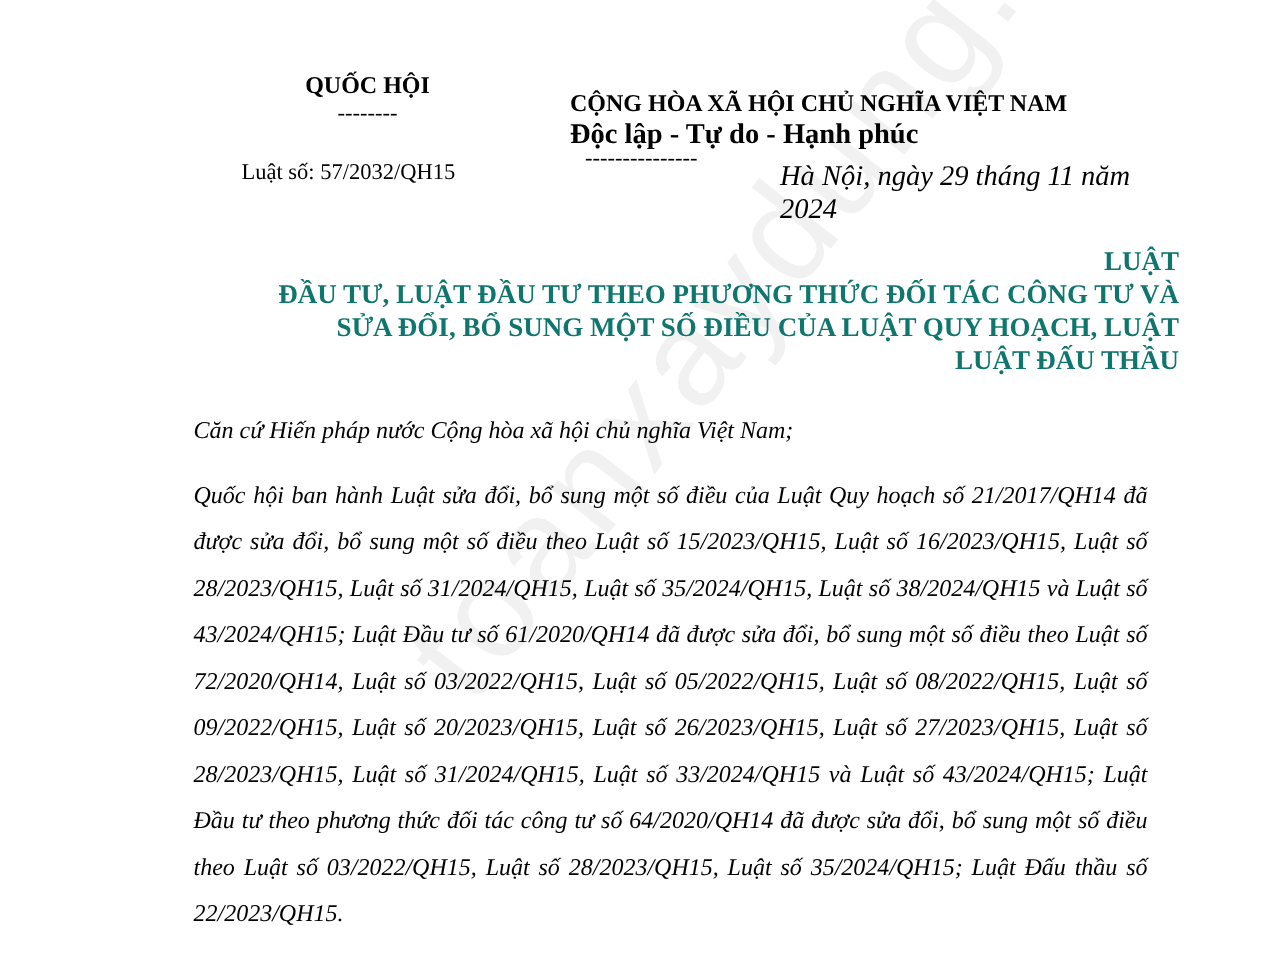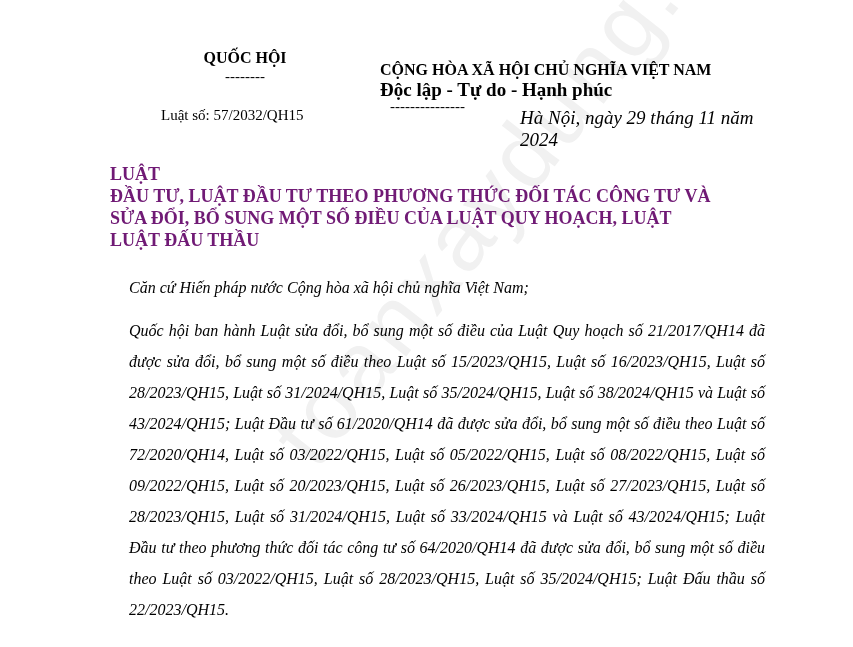--- a/index.html
+++ b/index.html
@@ -64,22 +64,22 @@
       left: 520px;
       top: 107px;
       font-size: 19px;
       font-style: italic;
     }
     .title-block {
       position: absolute;
       left: 110px;
       width: 676px;
       top: 163px;
-      text-align: left;
-      color: #701a75;
+      text-align: right;
+      color: #0f766e;
       font-weight: bold;
       font-size: 18px;
       line-height: 22px;
     }
     .body-text {
       position: absolute;
       left: 117px;
       width: 660px;
       top: 260px;
       font-style: italic;

